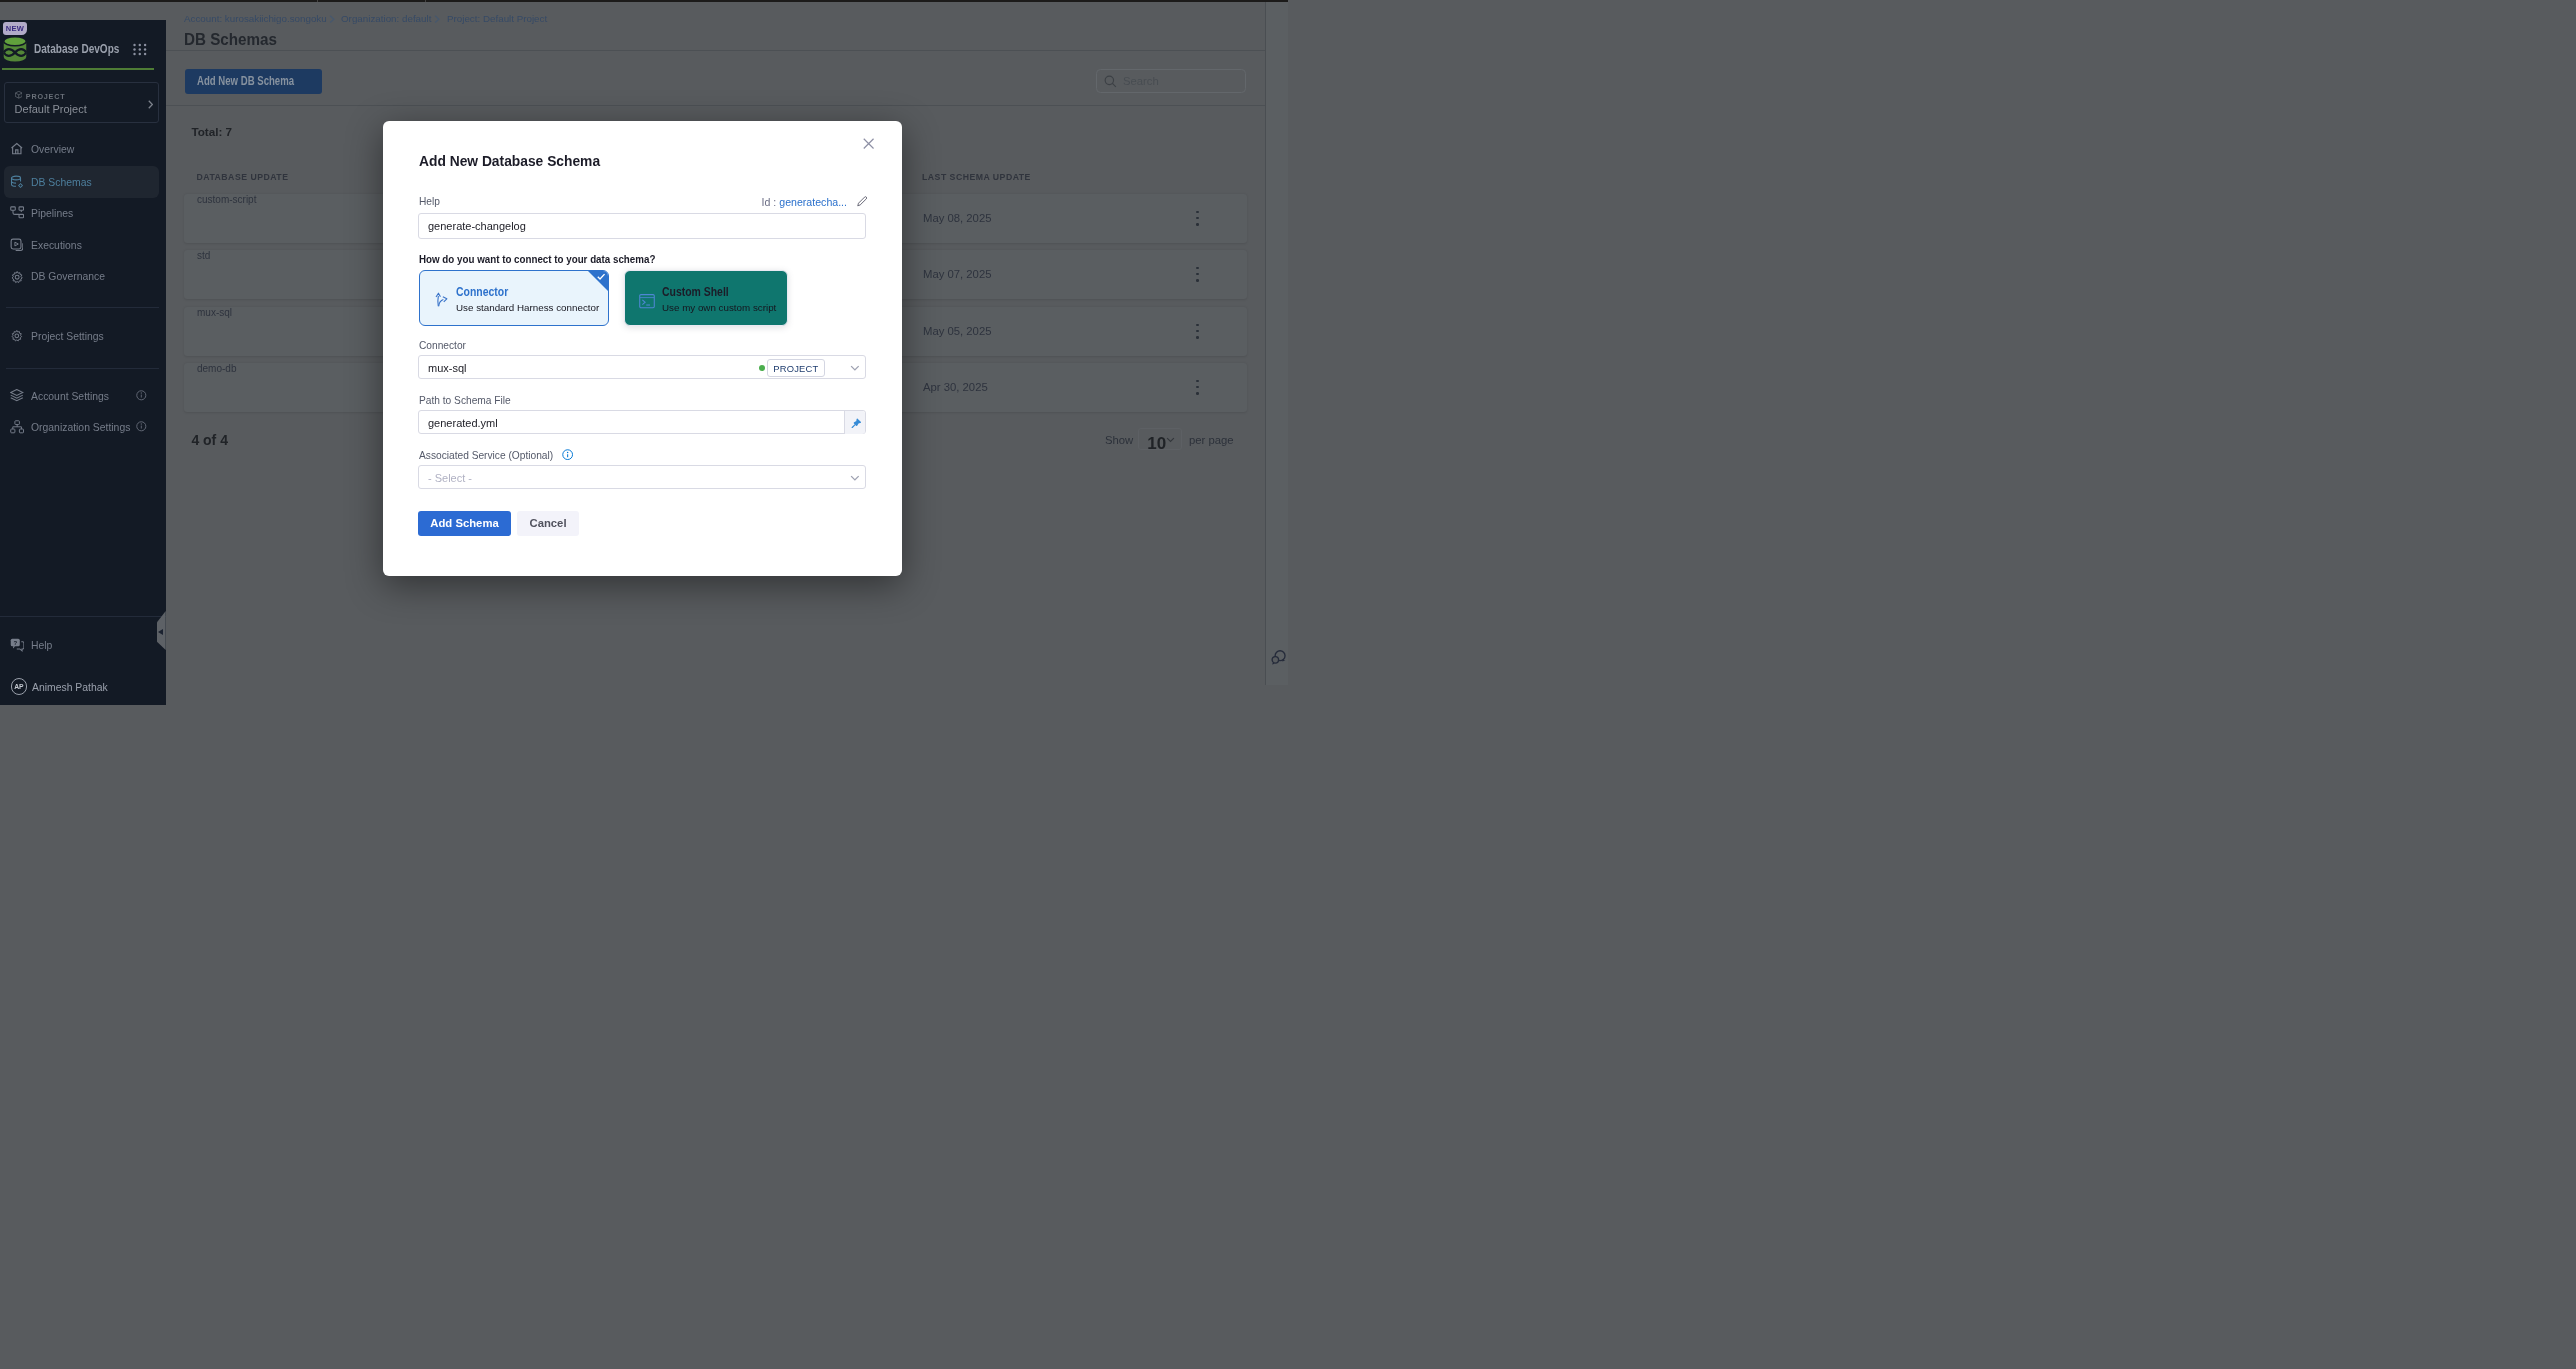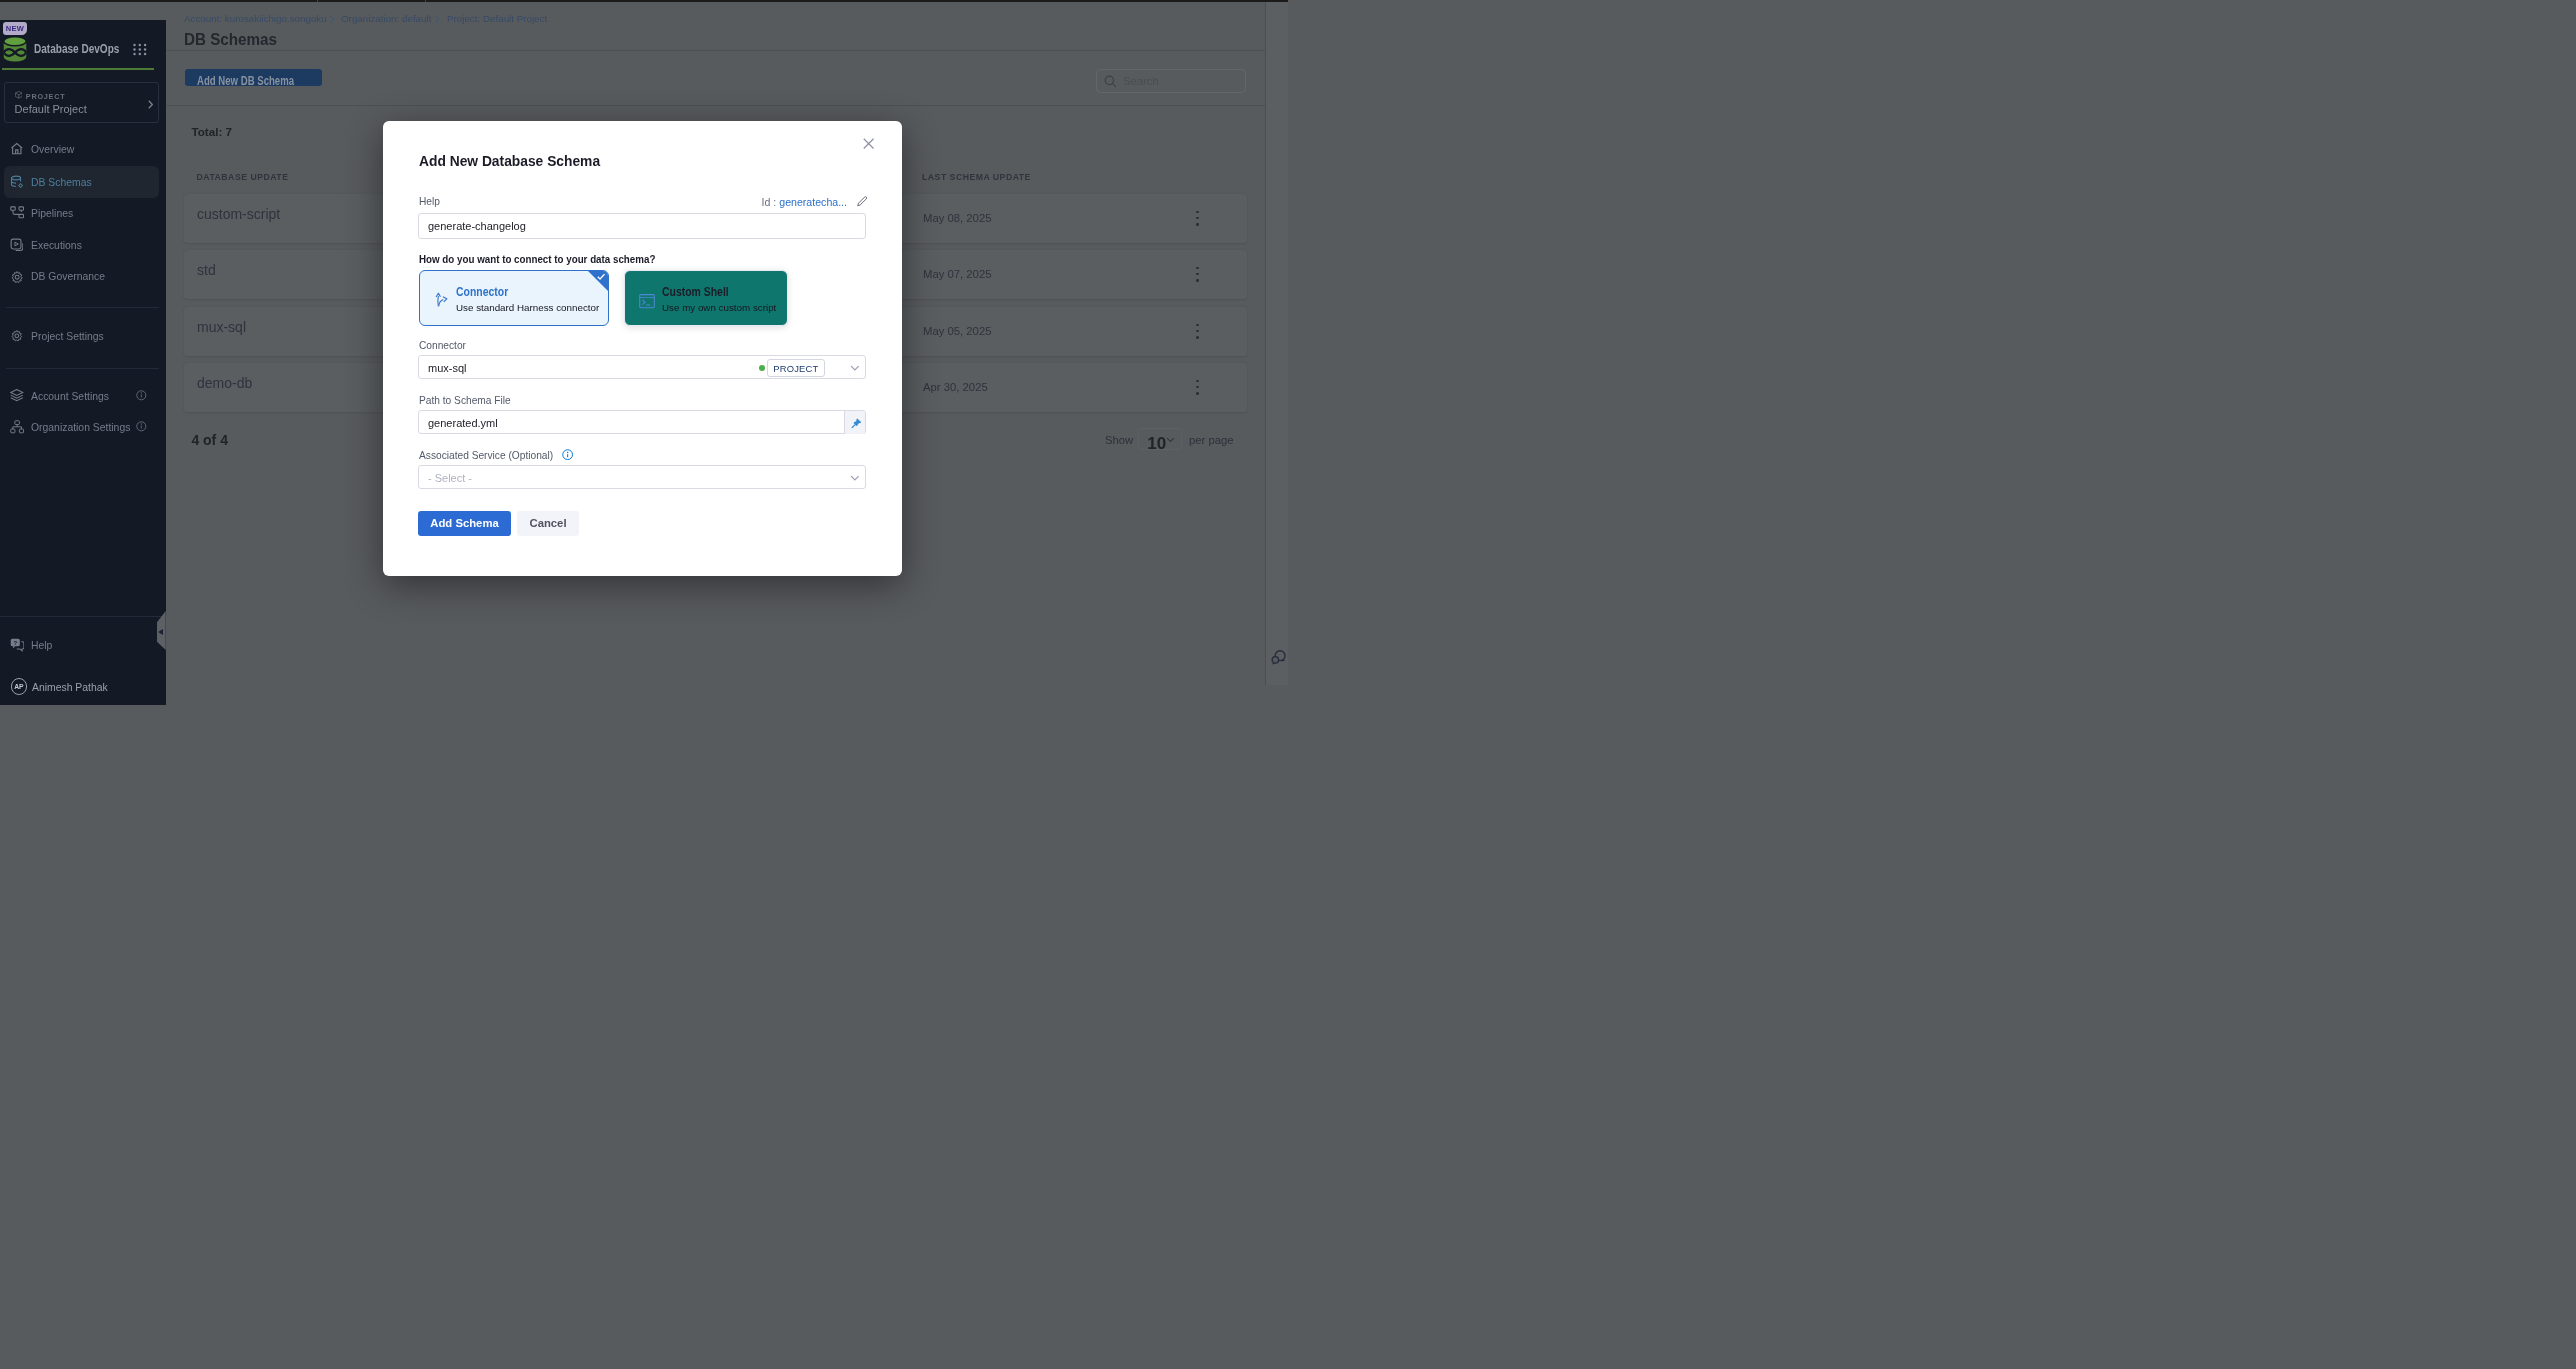--- a/index.html
+++ b/index.html
@@ -25,28 +25,28 @@
 .infoicon { position:absolute; left:136px; }
 #avatar { position:absolute; left:10.6px; top:658px; width:16.6px; height:16.6px; border:1.1px solid #9aa0ab; border-radius:50%; color:#c6cad2; font-size:6.8px; font-weight:bold; text-align:center; line-height:15px; }
 #collapsetab { position:absolute; left:157px; top:611px; width:8.7px; height:39px; background:#5d6166; clip-path:polygon(100% 0, 100% 100%, 0 79%, 0 29%); z-index:31; }
 #collapsetab .tri { position:absolute; left:1.2px; top:17.7px; width:0; height:0; border-right:5px solid #1b2230; border-top:3.5px solid transparent; border-bottom:3.5px solid transparent; }
 
 
 #content { position:absolute; left:166px; top:0; width:1122px; height:685px; background:#585b5e; z-index:10; }
 .bc { position:absolute; top:13px; font-size:9.8px; color:#364a66; }
 #pagetitle { position:absolute; left:18px; top:31px; font-size:16px; font-weight:bold; color:#24282e; transform:scaleX(0.95); transform-origin:left; }
 .hdiv { position:absolute; left:0; width:1099px; height:0.8px; background:#4c5054; }
-#addbtn { position:absolute; left:18.6px; top:69px; width:137px; height:17px; background:#1d3a61; border-radius:3px; color:#87929f; font-size:12px; font-weight:bold; text-align:left; padding-left:12px; line-height:25px; }
+#addbtn { position:absolute; left:18.6px; top:69px; width:137px; height:25px; background:#1d3a61; border-radius:3px; color:#87929f; font-size:12px; font-weight:bold; text-align:left; padding-left:12px; line-height:25px; }
 #addbtn span { display:inline-block; transform:scaleX(0.8); transform-origin:left; white-space:nowrap; }
 #searchbox { position:absolute; left:930px; top:69px; width:150px; height:24px; border:0.8px solid #63676b; border-radius:4.5px; }
 #searchbox span { position:absolute; left:26px; top:5.3px; font-size:11.3px; color:#484d52; }
 #total { position:absolute; left:25.4px; top:125px; font-size:11.7px; font-weight:bold; color:#202327; }
 .thead { position:absolute; top:172px; font-size:8.7px; font-weight:bold; color:#30343d; letter-spacing:0.5px; }
 .card { position:absolute; left:18px; width:1063px; height:49px; background:#5a5e61; border-radius:3px; box-shadow:0 0.8px 2.3px rgba(0,0,0,0.10); }
-.cname { position:absolute; left:13px; top:12px; font-size:14px; color:#2e333e; }
+.cname { position:absolute; left:13px; top:0; font-size:10px; color:#2e333e; }
 .cdate { position:absolute; left:739px; top:18px; font-size:11.3px; color:#2e333e; }
 .kebab { position:absolute; left:1012px; top:16.6px; width:3px; height:16.6px; }
 .kebab i { display:block; width:2.6px; height:2.6px; border-radius:50%; background:#2a3038; margin-bottom:3.6px; }
 #pag4 { position:absolute; left:25.4px; top:432px; font-size:14px; font-weight:bold; color:#202327; }
 #showlbl { position:absolute; left:939px; top:434px; font-size:11.3px; color:#2c313a; }
 #showbox { position:absolute; left:972px; top:428px; width:44px; height:22px; border:0.8px solid #5d6064; border-radius:3px; }
 #showbox b { position:absolute; left:8.3px; top:4.5px; font-size:17px; color:#202327; }
 #perpage { position:absolute; left:1023px; top:434px; font-size:11.3px; color:#2c313a; }
 #rightgutter { position:absolute; left:1099px; top:0; width:23.4px; height:685px; background:#5b5f62; border-left:0.8px solid #4a4e52; }
 #chaticon { position:absolute; left:1105px; top:649px; }

